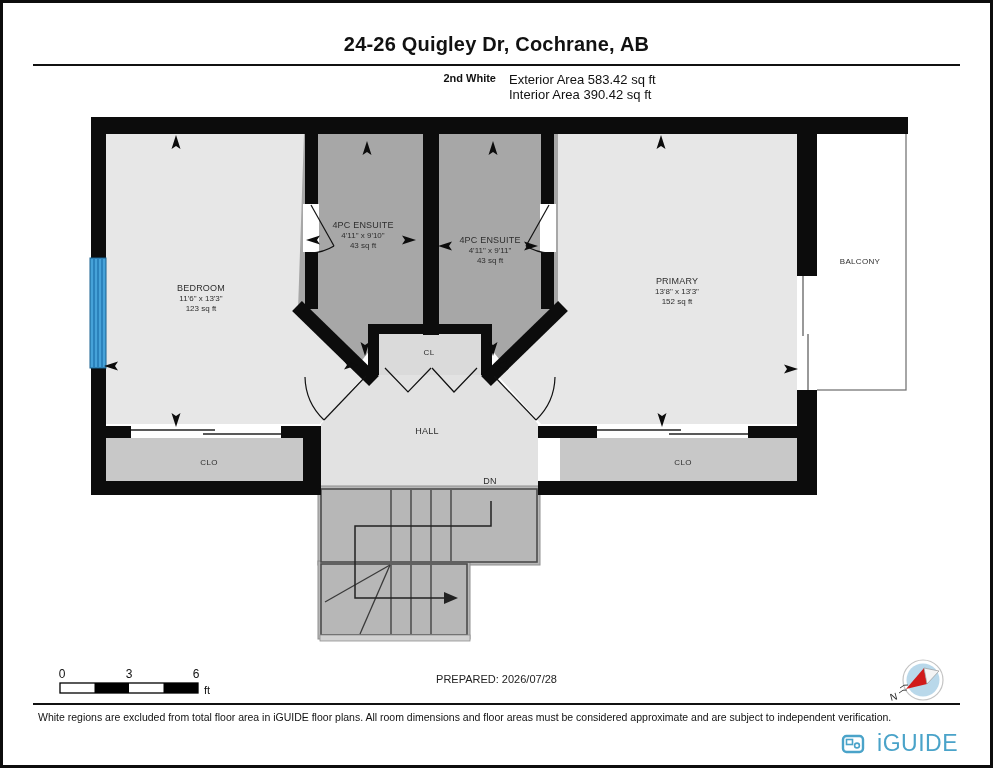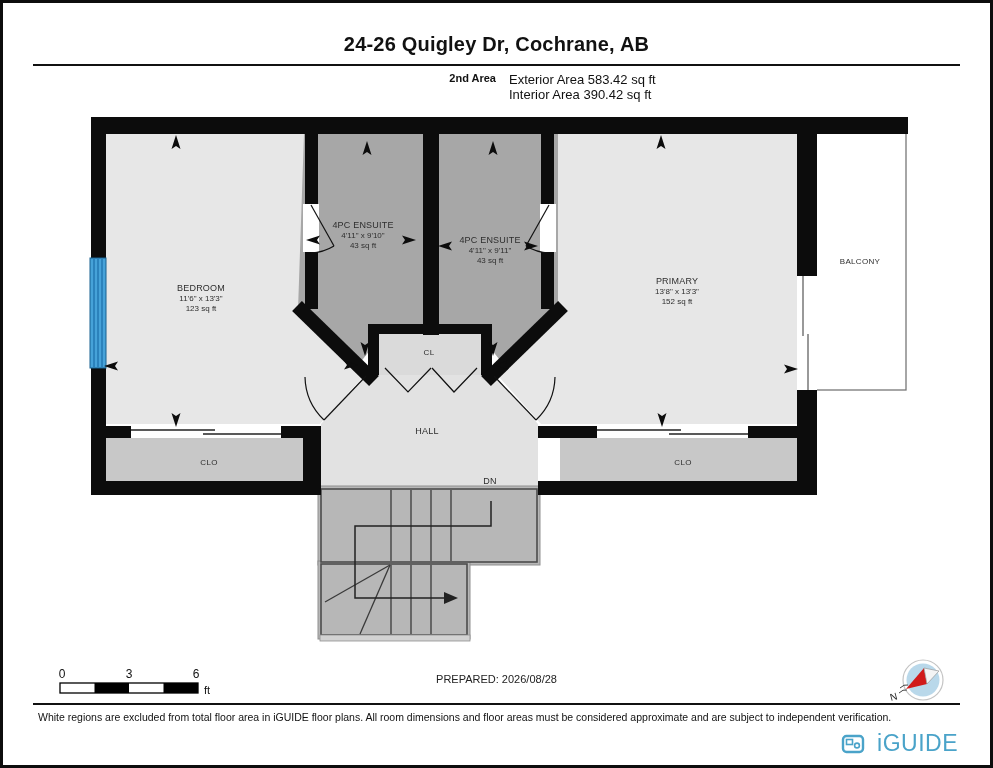--- a/index.html
+++ b/index.html
@@ -27,21 +27,21 @@
   svg .tick{font-size:12px;fill:#111;}
   svg .unit{font-size:11px;fill:#111;}
 </style>
 </head>
 <body>
 
 <div id="page">
 
   <div id="title" class="abs">24-26 Quigley Dr, Cochrane, AB</div>
   <div id="title-rule" class="abs"></div>
-  <div id="floor-label" class="abs">2nd Area</div>
+  <div id="floor-label" class="abs">2nd White</div>
   <div id="area-block" class="abs">
     <div>Exterior Area 583.42 sq ft</div>
     <div>Interior Area 390.42 sq ft</div>
   </div>
 
   <svg class="abs" style="left:0;top:0;" width="993" height="768" viewBox="0 0 993 768">
 
     <g>
       <polygon fill="#e7e7e7" points="101,131 310,131 310,300 360,374 317,421 101,421"></polygon>
       <polygon fill="#e7e7e7" points="546,131 798,131 798,421 538,421 496,374 546,300"></polygon>
@@ -193,21 +193,21 @@
     <g>
       <circle cx="920" cy="677" r="20" fill="#ffffff" stroke="#c4c4c4" stroke-width="1.2"></circle>
       <circle cx="920" cy="677" r="16.5" fill="#b9d8ea"></circle>
       <polygon points="903,686 921,665 924,681" fill="#d11a1a"></polygon>
       <polygon points="936,668 921,665 924,681" fill="#f4f4f4" stroke="#9a9a9a" stroke-width="0.7"></polygon>
       <path d="M897,685 q4,-4 8,-3 M896,690 q4,-4 8,-3" fill="none" stroke="#444" stroke-width="1"></path>
       <text x="888" y="698" font-size="10" transform="rotate(-15 888 698)">N</text>
     </g>
   </svg>
 
-  <div id="prepared" class="abs">PREPARED: 2026/08/28</div>
+  <div id="prepared" class="abs">PREPARED: 2026/07/28</div>
   <div id="footer-rule" class="abs"></div>
   <div id="disclaimer" class="abs">White regions are excluded from total floor area in iGUIDE floor plans. All room dimensions and floor areas must be considered approximate and are subject to independent verification.</div>
 
   <div id="brand" class="abs">
     <svg width="24" height="22" viewBox="0 0 24 22">
       <rect x="2" y="3" width="20" height="16" rx="3.5" fill="none" stroke="#4aa3c9" stroke-width="2.4"></rect>
       <rect x="5.5" y="6.5" width="6" height="5" fill="none" stroke="#4aa3c9" stroke-width="1.6"></rect>
       <circle cx="16" cy="12.5" r="2.4" fill="none" stroke="#4aa3c9" stroke-width="1.6"></circle>
     </svg>
     <span class="brand-text">iGUIDE</span>

